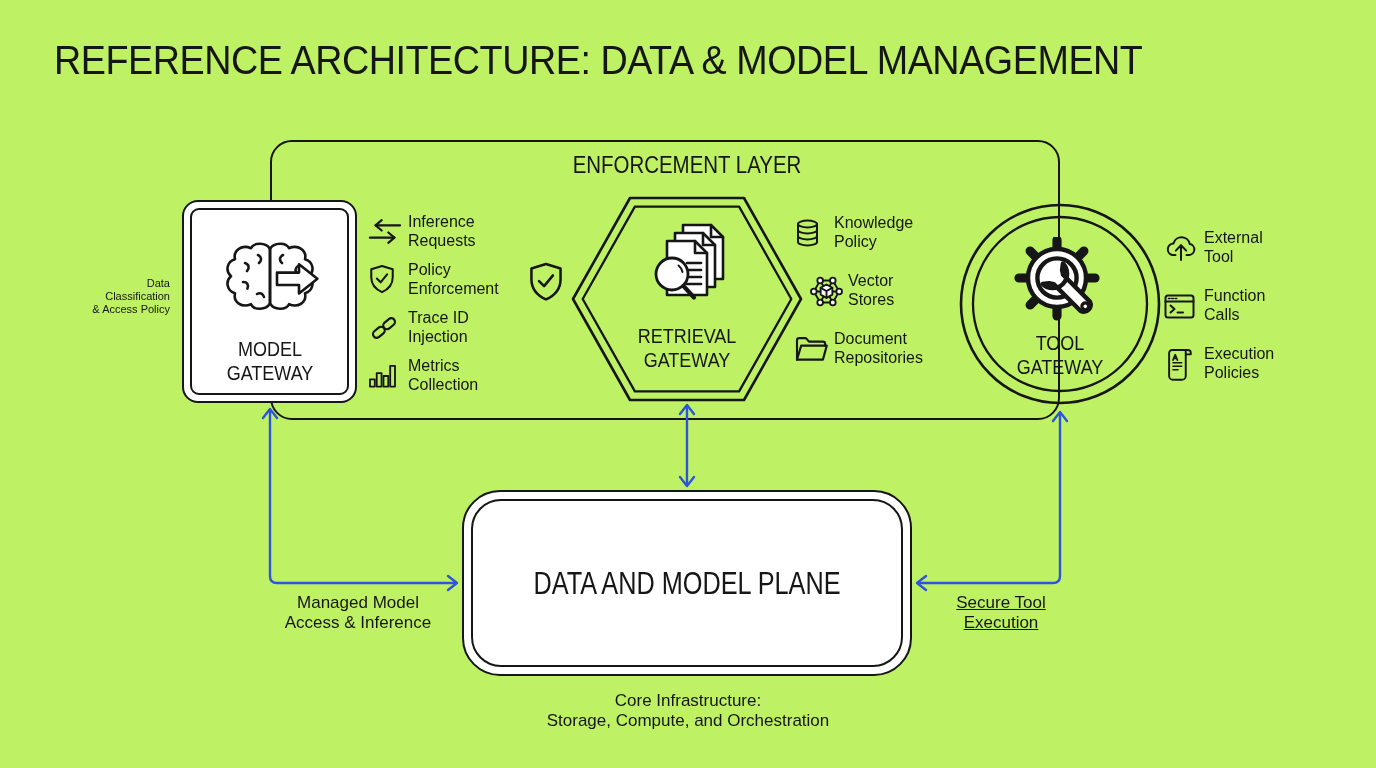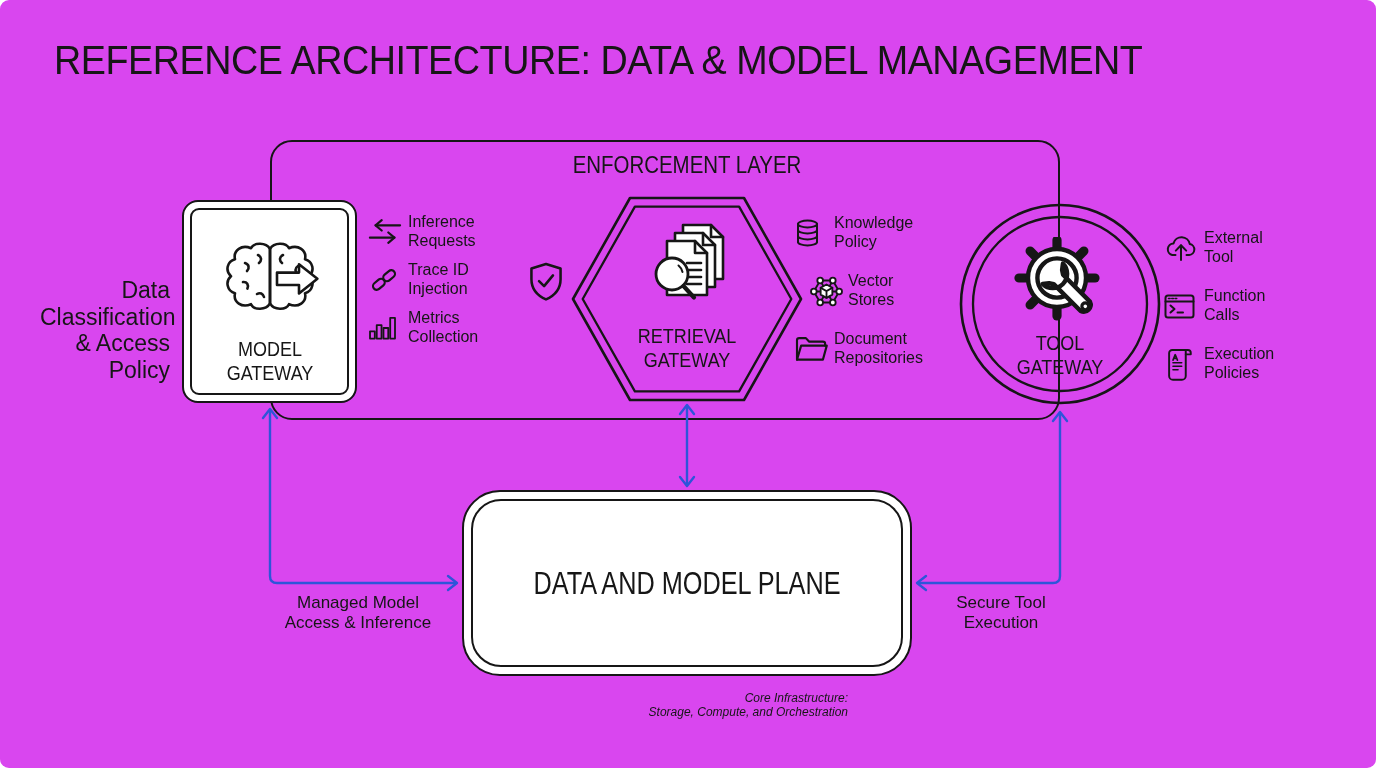--- a/index.html
+++ b/index.html
@@ -1,38 +1,38 @@
 <!DOCTYPE html>
 <html><head>
 <meta charset="utf-8">
 <style>
   html,body{margin:0;padding:0;background:#ffffff;}
   .canvas{
-    position:relative;width:1376px;height:768px;background:#d946ef;overflow:hidden;
-    font-family:"Liberation Sans", sans-serif;color:#161616;border-radius:9px;
+    position:relative;width:1376px;height:768px;background:#bef264;overflow:hidden;
+    font-family:"Liberation Sans", sans-serif;color:#161616;
   }
   .abs{position:absolute;}
   svg{display:block;}
   .stroke{stroke:#161616;fill:none;stroke-linecap:round;stroke-linejoin:round;}
 
   .title{
     left:54px;top:40px;font-size:41px;line-height:1;letter-spacing:-0.5px;
     transform:scaleX(.92);transform-origin:left center;white-space:nowrap;
   }
 
   .enf-box{
     left:270px;top:140px;width:790px;height:280px;
     border:2.5px solid #161616;border-radius:22px;box-sizing:border-box;background:transparent;
   }
   .enf-label{
     left:540px;top:153px;width:294px;text-align:center;font-size:23.5px;line-height:1.1;
     transform:scaleX(.87);transform-origin:center;white-space:nowrap;
   }
 
-  .side-note{left:40px;top:277px;width:130px;text-align:right;font-size:23px;line-height:1.16;}
+  .side-note{left:40px;top:277px;width:130px;text-align:right;font-size:11px;line-height:1.16;}
 
   .model-outer{
     left:182px;top:200px;width:175px;height:203px;background:#ffffff;
     border:2.5px solid #161616;border-radius:16px;box-sizing:border-box;
   }
   .model-inner{position:absolute;inset:6px;border:2.2px solid #161616;border-radius:9px;}
 
   .gw-name{
     text-align:center;font-size:20px;line-height:1.18;
     transform:scaleX(.9);transform-origin:center;
@@ -55,26 +55,26 @@
 
   .plane-outer{
     left:462px;top:490px;width:450px;height:186px;background:#ffffff;
     border:2.6px solid #161616;border-radius:38px;box-sizing:border-box;
   }
   .plane-inner{position:absolute;inset:7px;border:2.4px solid #161616;border-radius:30px;}
   .plane-title{
     left:482px;top:567px;width:410px;text-align:center;font-size:32px;line-height:1;
     transform:scaleX(.79);transform-origin:center;white-space:nowrap;
   }
-  .plane-caption{left:528px;top:691px;width:320px;text-align:right;font-size:12px;line-height:1.18;font-style:italic;}
+  .plane-caption{left:528px;top:691px;width:320px;text-align:center;font-size:17px;line-height:1.18;}
 
   .conn-label{font-size:17px;line-height:1.2;}
   .governed-label{left:701px;top:431px;text-align:left;}
   .managed-label{left:283px;top:593px;width:150px;text-align:center;}
-  .secure-label{left:941px;top:593px;width:120px;text-align:center;}
+  .secure-label{left:941px;top:593px;width:120px;text-align:center;text-decoration:underline;}
 
   .line{display:block;}
 </style>
 </head>
 <body>
 
 <div class="canvas">
 
   <div class="abs title">REFERENCE ARCHITECTURE: DATA &amp; MODEL MANAGEMENT</div>
 
@@ -116,20 +116,31 @@
         <svg width="34" height="25" viewBox="0 0 36 26">
             <g class="stroke" stroke-width="2.2">
           <path d="M34 6.5 H8"></path>
               <path d="M14.5 1 L8 6.5 L14.5 12"></path>
           <path d="M2 19.5 H28"></path>
               <path d="M21.5 14 L28 19.5 L21.5 25"></path>
         </g>
           </svg>
       </span>
       <span class="lbl">Inference Requests</span>
+    </div>
+    <div class="feat">
+      <span class="cell">
+        <svg width="28" height="32" viewBox="0 0 30 34">
+            <g class="stroke" stroke-width="2.2">
+          <path d="M15 2 L26.5 5.5 V14 C26.5 21.5 22 26.8 15 30 C8 26.8 3.5 21.5 3.5 14 V5.5 Z"></path>
+          <path d="M9.5 15.5 L13.5 19.5 L20.5 11"></path>
+        </g>
+          </svg>
+      </span>
+      <span class="lbl">Policy Enforcement</span>
     </div>
     <div class="feat">
       <span class="cell">
         <svg width="32" height="30" viewBox="0 0 32 30">
             <g class="stroke" stroke-width="2.2" transform="rotate(-40 16 15)">
           <rect x="2.8" y="11.3" width="13" height="7.4" rx="3.7"></rect>
           <rect x="16.2" y="11.3" width="13" height="7.4" rx="3.7"></rect>
         </g>
           </svg>
       </span>

